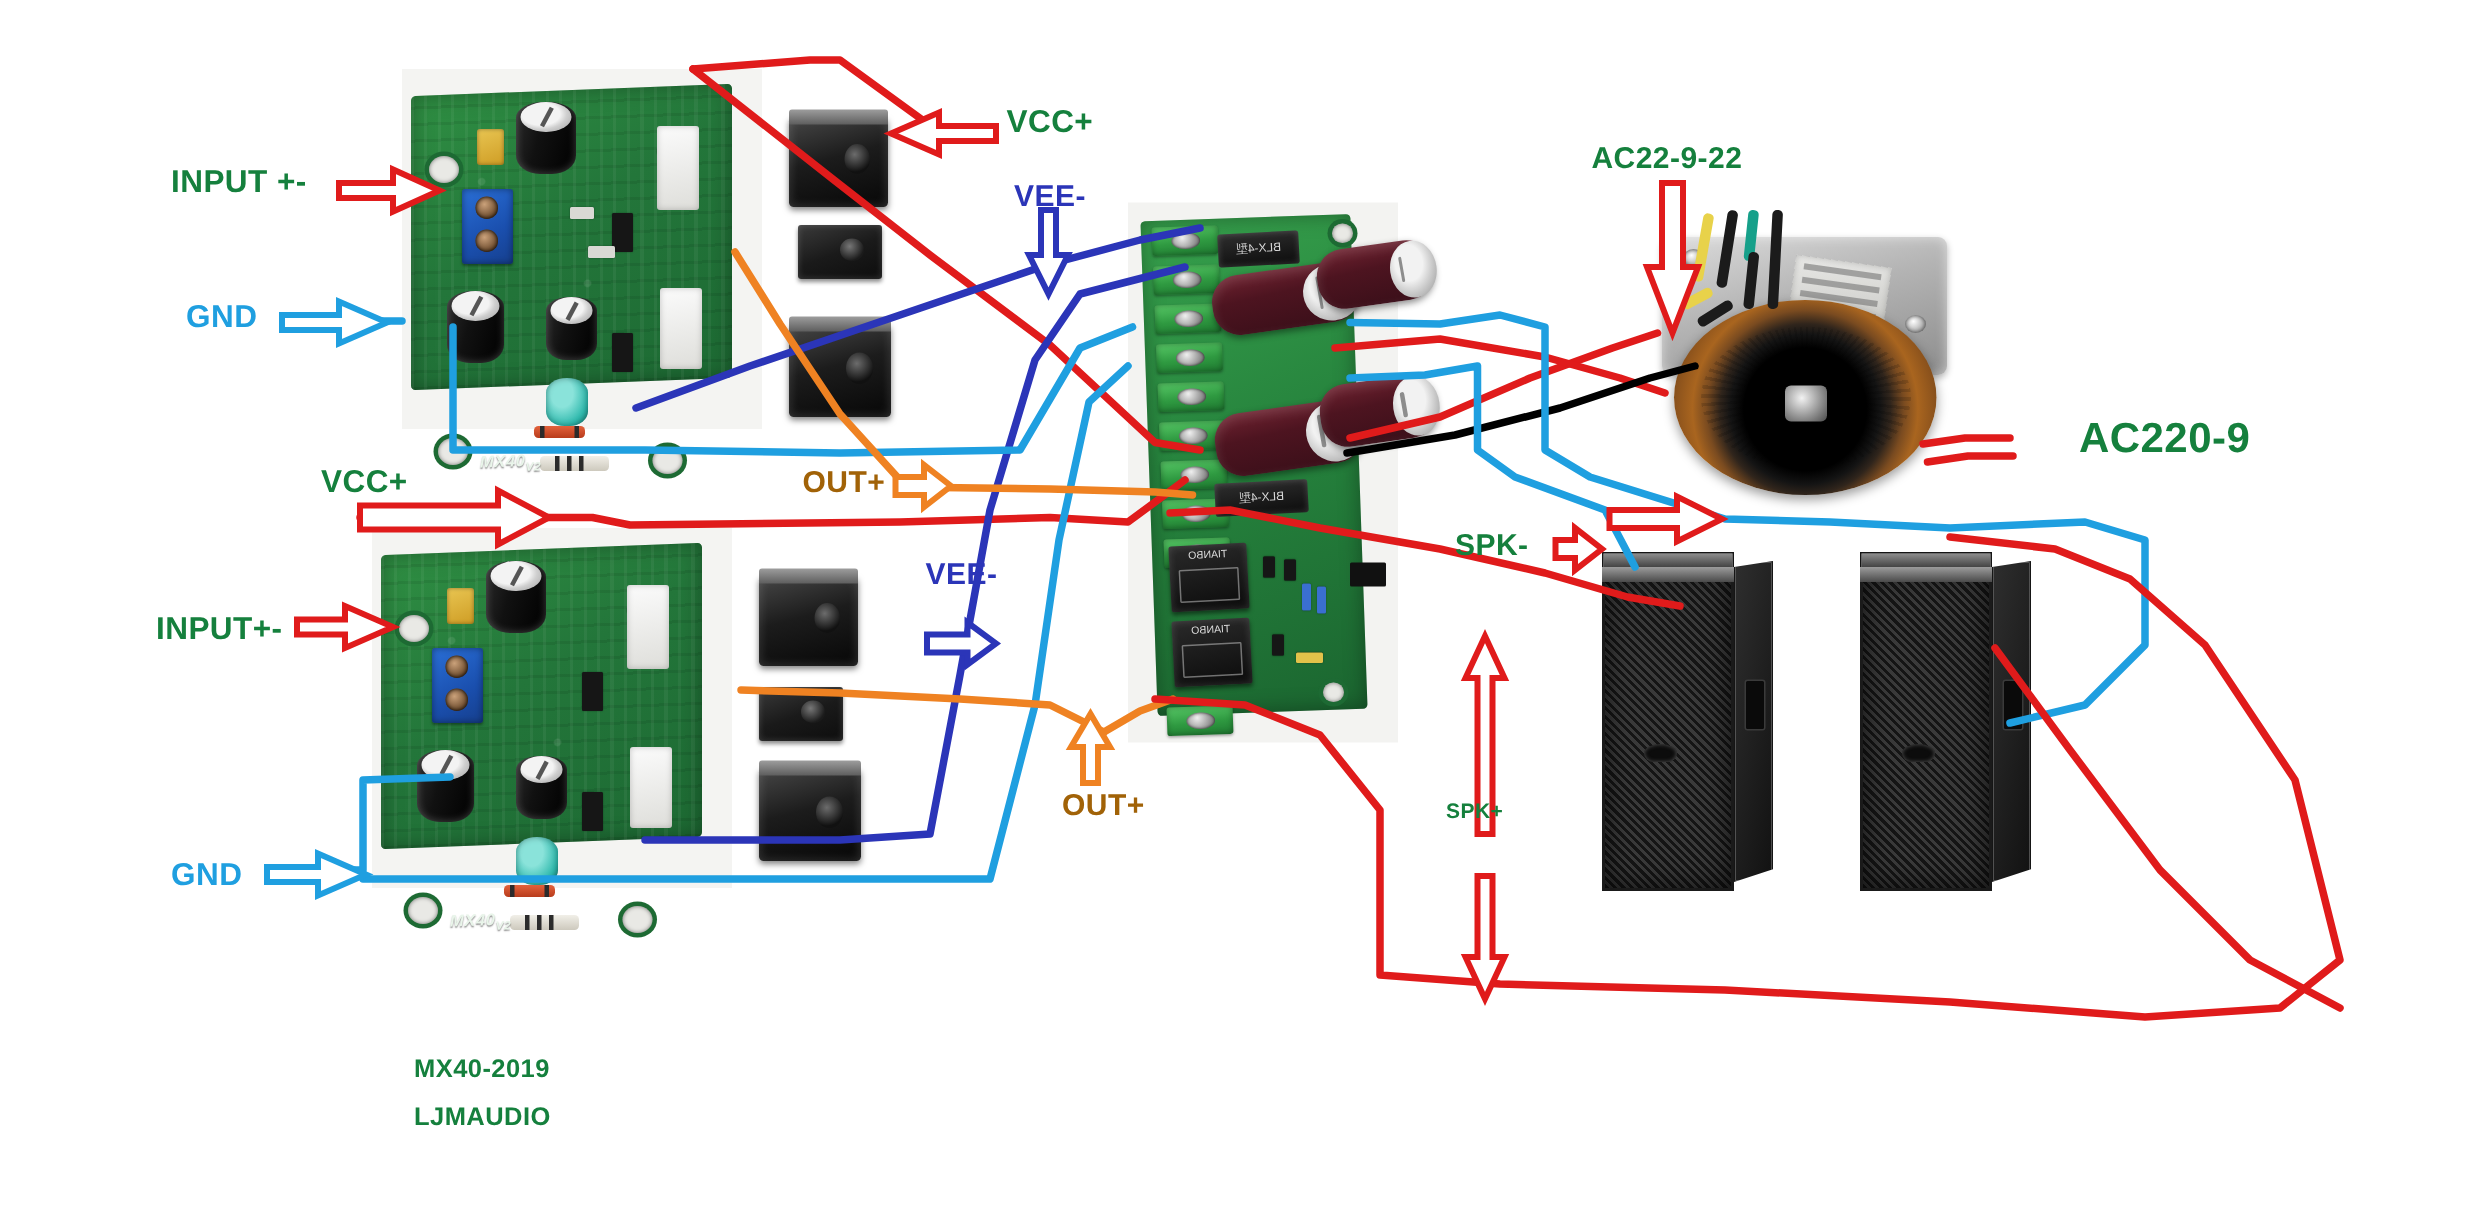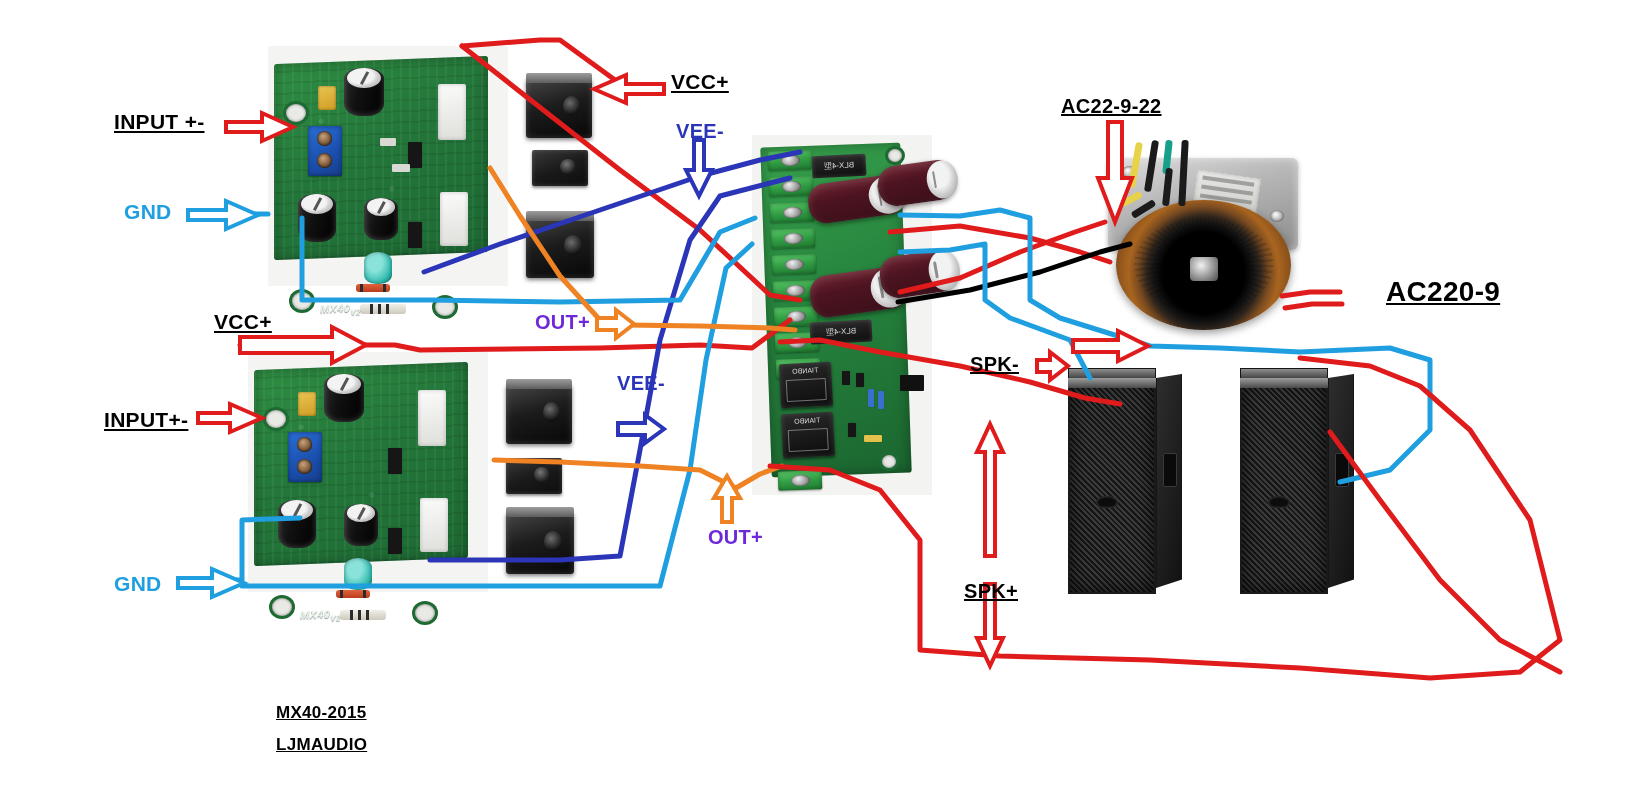--- a/index.html
+++ b/index.html
@@ -15,24 +15,24 @@
     background: #ffffff;
     overflow: hidden;
   }
   #wires { position: absolute; left: 0; top: 0; width: 1648px; height: 808px; pointer-events: none; }
   .lbl {
     position: absolute;
     font-weight: bold;
     white-space: nowrap;
     letter-spacing: .3px;
   }
-  .lbl-red   { color: #000000; text-decoration: underline; }
+  .lbl-red   { color: #15803d; }
   .lbl-blue  { color: #1f9fe0; }
   .lbl-dblue { color: #2b35b8; }
-  .lbl-org   { color: #6d28d9; }
+  .lbl-org   { color: #a16207; }
 
   
   .amp {
     position: absolute;
     background: #f4f4f2;
   }
   .amp .pcb {
     position: absolute;
     left: 6px; top: 14px;
     width: 214px; height: 196px;
@@ -559,18 +559,18 @@
   <div class="lbl lbl-dblue" style="left:676px; top:120px; font-size:20px;">VEE-</div>
   <div class="lbl lbl-org" style="left:535px; top:311px; font-size:20px;">OUT+</div>
   <div class="lbl lbl-red" style="left:214px; top:310px; font-size:21px;">VCC+</div>
   <div class="lbl lbl-red" style="left:104px; top:408px; font-size:21px;">INPUT+-</div>
   <div class="lbl lbl-blue" style="left:114px; top:572px; font-size:21px;">GND</div>
   <div class="lbl lbl-dblue" style="left:617px; top:372px; font-size:20px;">VEE-</div>
   <div class="lbl lbl-org" style="left:708px; top:526px; font-size:20px;">OUT+</div>
   <div class="lbl lbl-red" style="left:1061px; top:95px; font-size:20px;">AC22-9-22</div>
   <div class="lbl lbl-red" style="left:1386px; top:276px; font-size:28px;">AC220-9</div>
   <div class="lbl lbl-red" style="left:970px; top:353px; font-size:20px;">SPK-</div>
-  <div class="lbl lbl-red" style="left:964px; top:580px; font-size:20px;text-align:center;">SPK+</div>
-
-  <div class="lbl lbl-red" style="left:276px; top:703px; font-size:17px;">MX40-2015</div>
+  <div class="lbl lbl-red" style="left:964px; top:532px; font-size:14px;text-align:center;">SPK+</div>
+
+  <div class="lbl lbl-red" style="left:276px; top:703px; font-size:17px;">MX40-2019</div>
   <div class="lbl lbl-red" style="left:276px; top:735px; font-size:17px;">LJMAUDIO</div>
 
 </div>
 
 </body></html>

